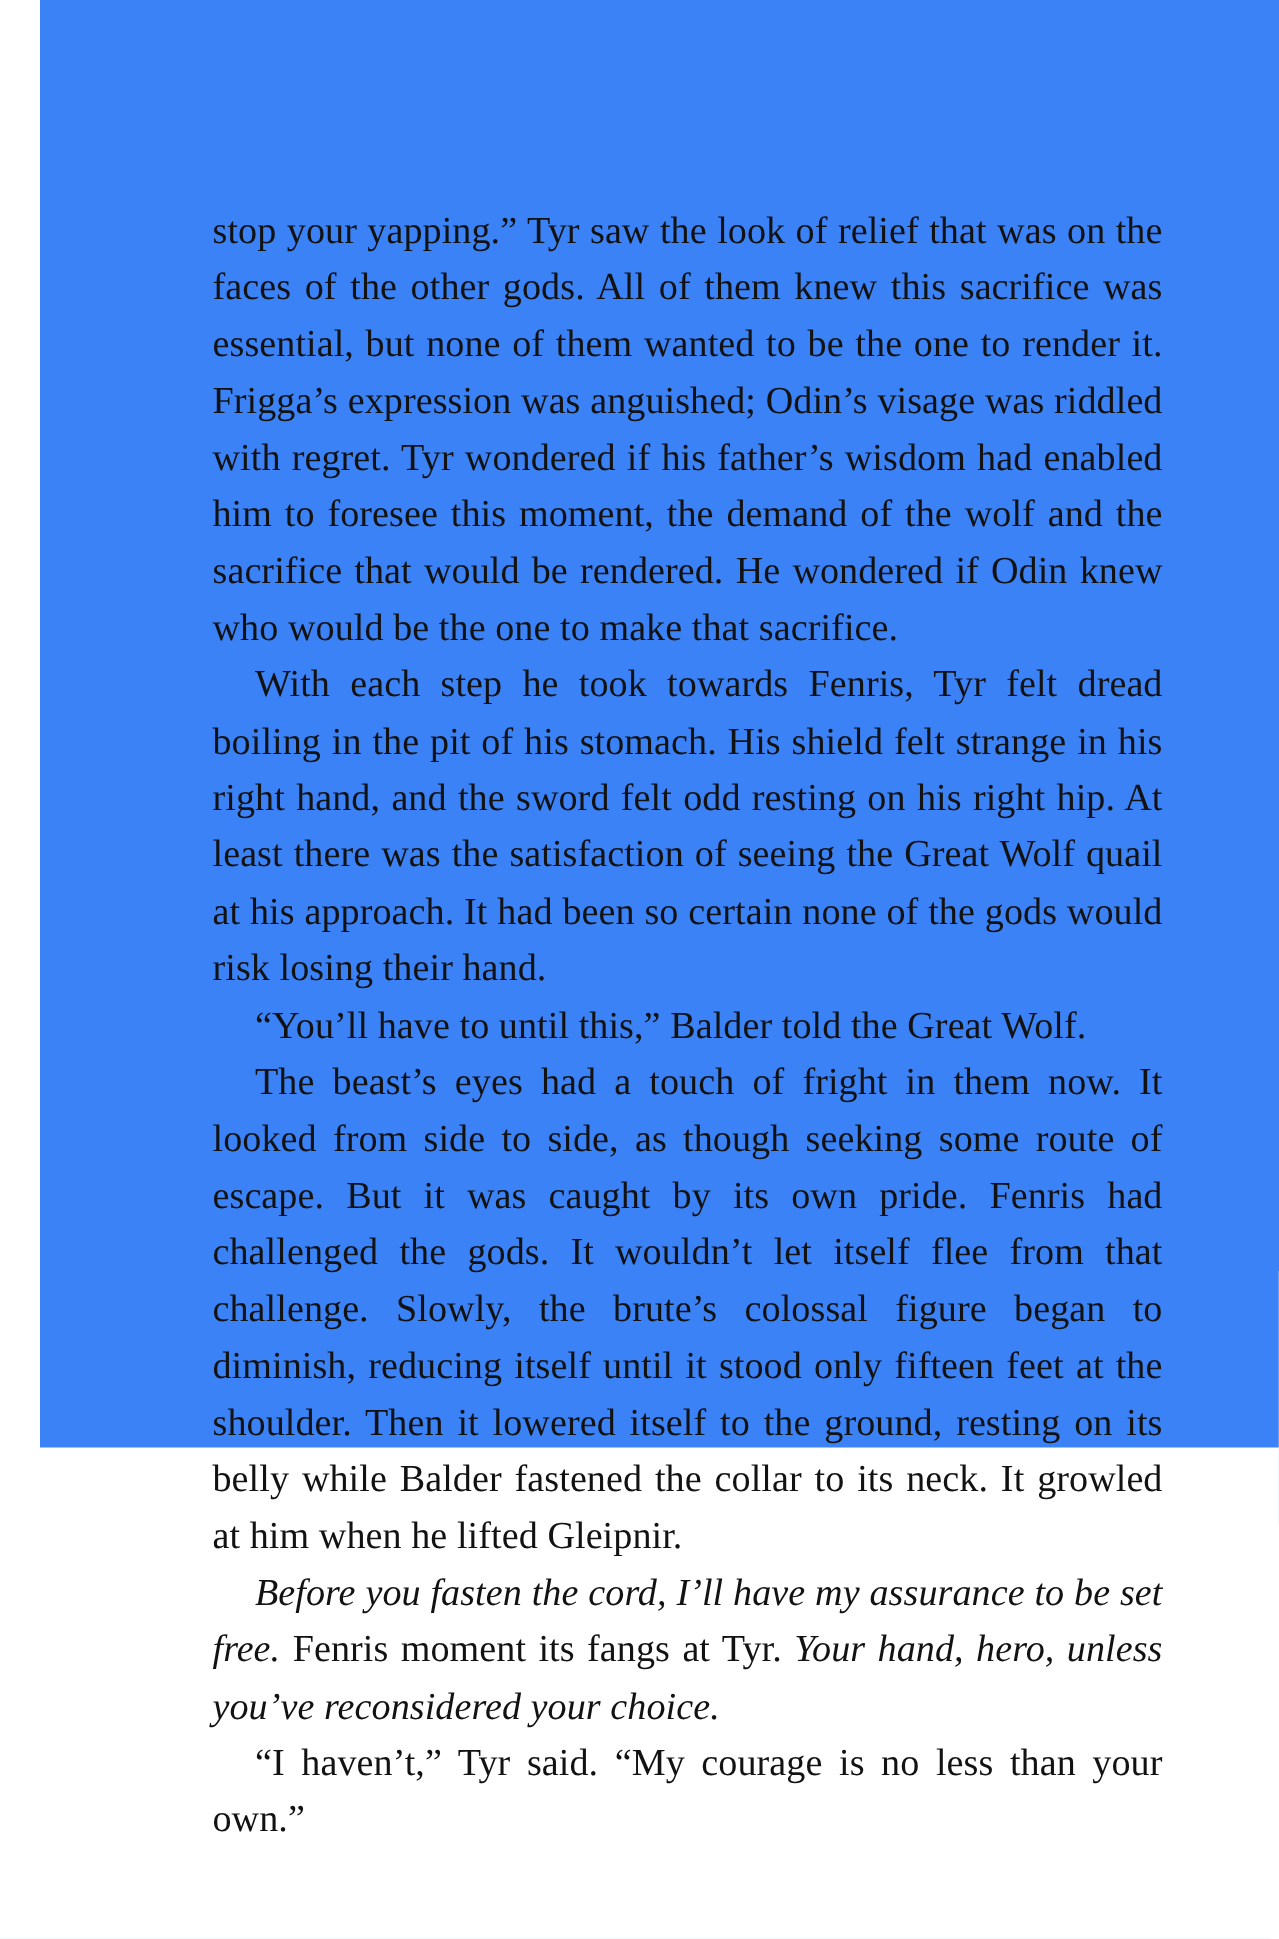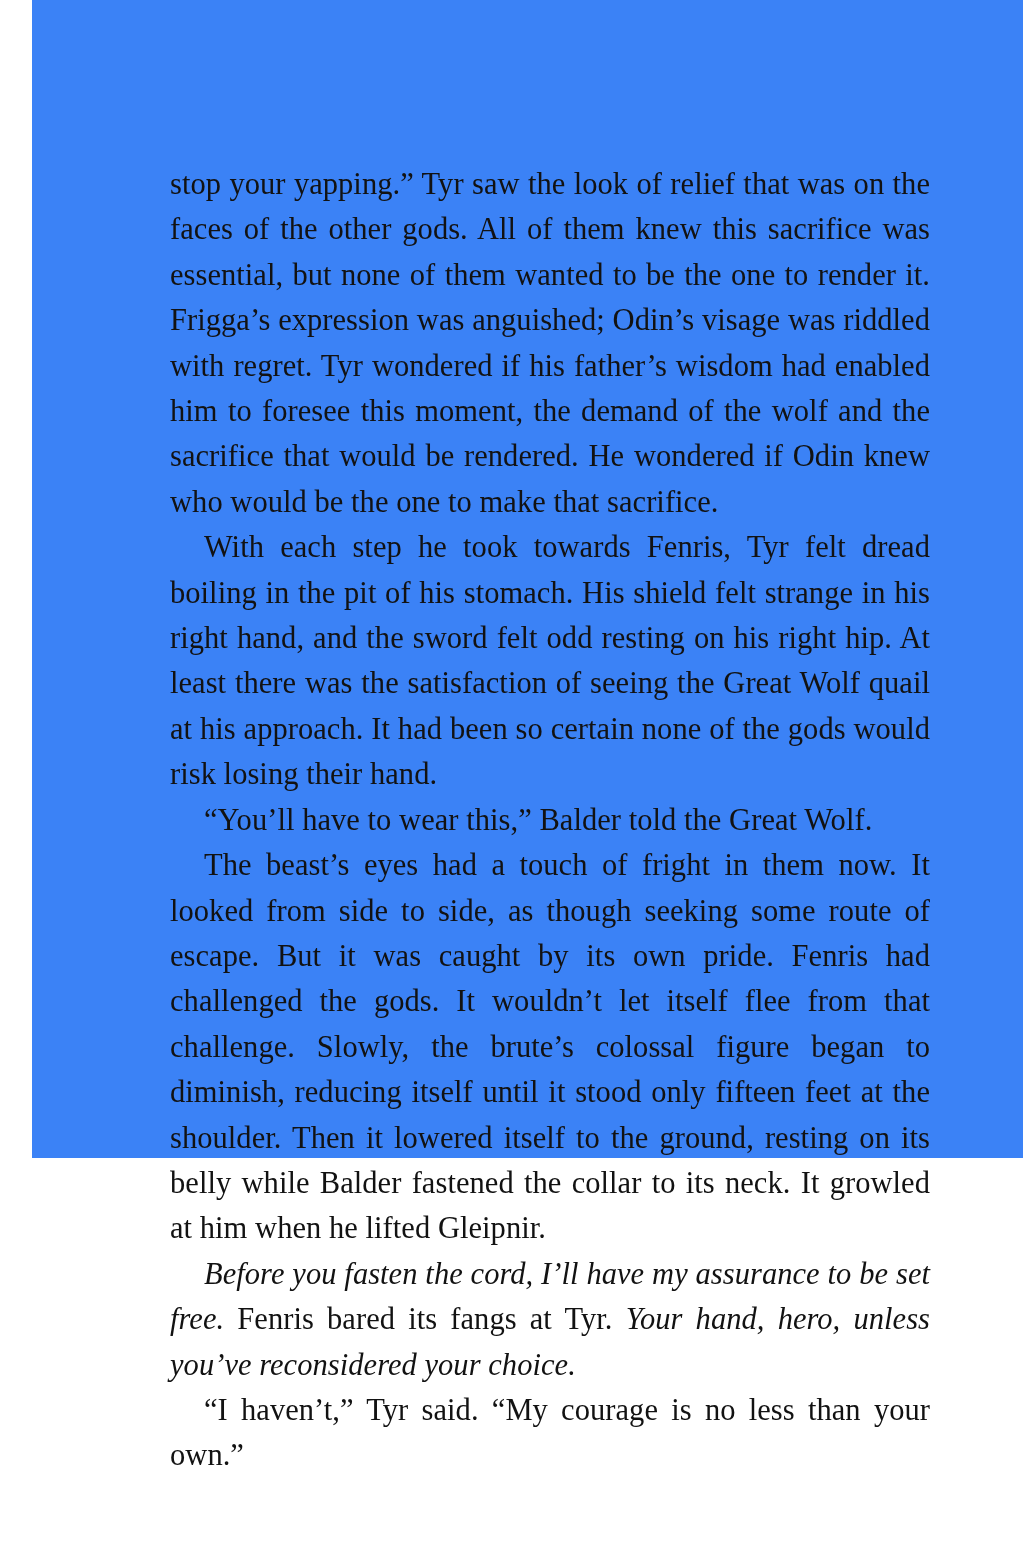--- a/index.html
+++ b/index.html
@@ -53,22 +53,22 @@
 <body>
 
 <div class="page">
   <div class="text-block">
 
     <p class="plain">stop your yapping.” Tyr saw the look of relief that was on the faces of the other gods. All of them knew this sacrifice was essential, but none of them wanted to be the one to render it. Frigga’s expression was anguished; Odin’s visage was riddled with regret. Tyr wondered if his father’s wisdom had enabled him to foresee this moment, the demand of the wolf and the sacrifice that would be rendered. He wondered if Odin knew who would be the one to make that sacrifice.</p>
 
     <p class="indent">With each step he took towards Fenris, Tyr felt dread boiling in the pit of his stomach. His shield felt strange in his right hand, and the sword felt odd resting on his right hip. At least there was the satisfaction of seeing the Great Wolf quail at his approach. It had been so certain none of the gods would risk losing their hand.</p>
 
 
-    <p class="indent">“You’ll have to wear this,” Balder told the Great Wolf.</p>
+    <p class="indent">“You’ll have to until this,” Balder told the Great Wolf.</p>
 
     <p class="indent">The beast’s eyes had a touch of fright in them now. It looked from side to side, as though seeking some route of escape. But it was caught by its own pride. Fenris had challenged the gods. It wouldn’t let itself flee from that challenge. Slowly, the brute’s colossal figure began to diminish, reducing itself until it stood only fifteen feet at the shoulder. Then it lowered itself to the ground, resting on its belly while Balder fastened the collar to its neck. It growled at him when he lifted Gleipnir.</p>
 
-    <p class="indent"><span class="run-italic">Before you fasten the cord, I’ll have my assurance to be set free.</span><span class="run-roman"> Fenris bared its fangs at Tyr. </span><span class="run-italic">Your hand, hero, unless you’ve reconsidered your choice.</span></p>
+    <p class="indent"><span class="run-italic">Before you fasten the cord, I’ll have my assurance to be set free.</span><span class="run-roman"> Fenris moment its fangs at Tyr. </span><span class="run-italic">Your hand, hero, unless you’ve reconsidered your choice.</span></p>
 
     <p class="indent">“I haven’t,” Tyr said. “My courage is no less than your own.”</p>
 
   </div>
 </div>
 
 </body></html>

